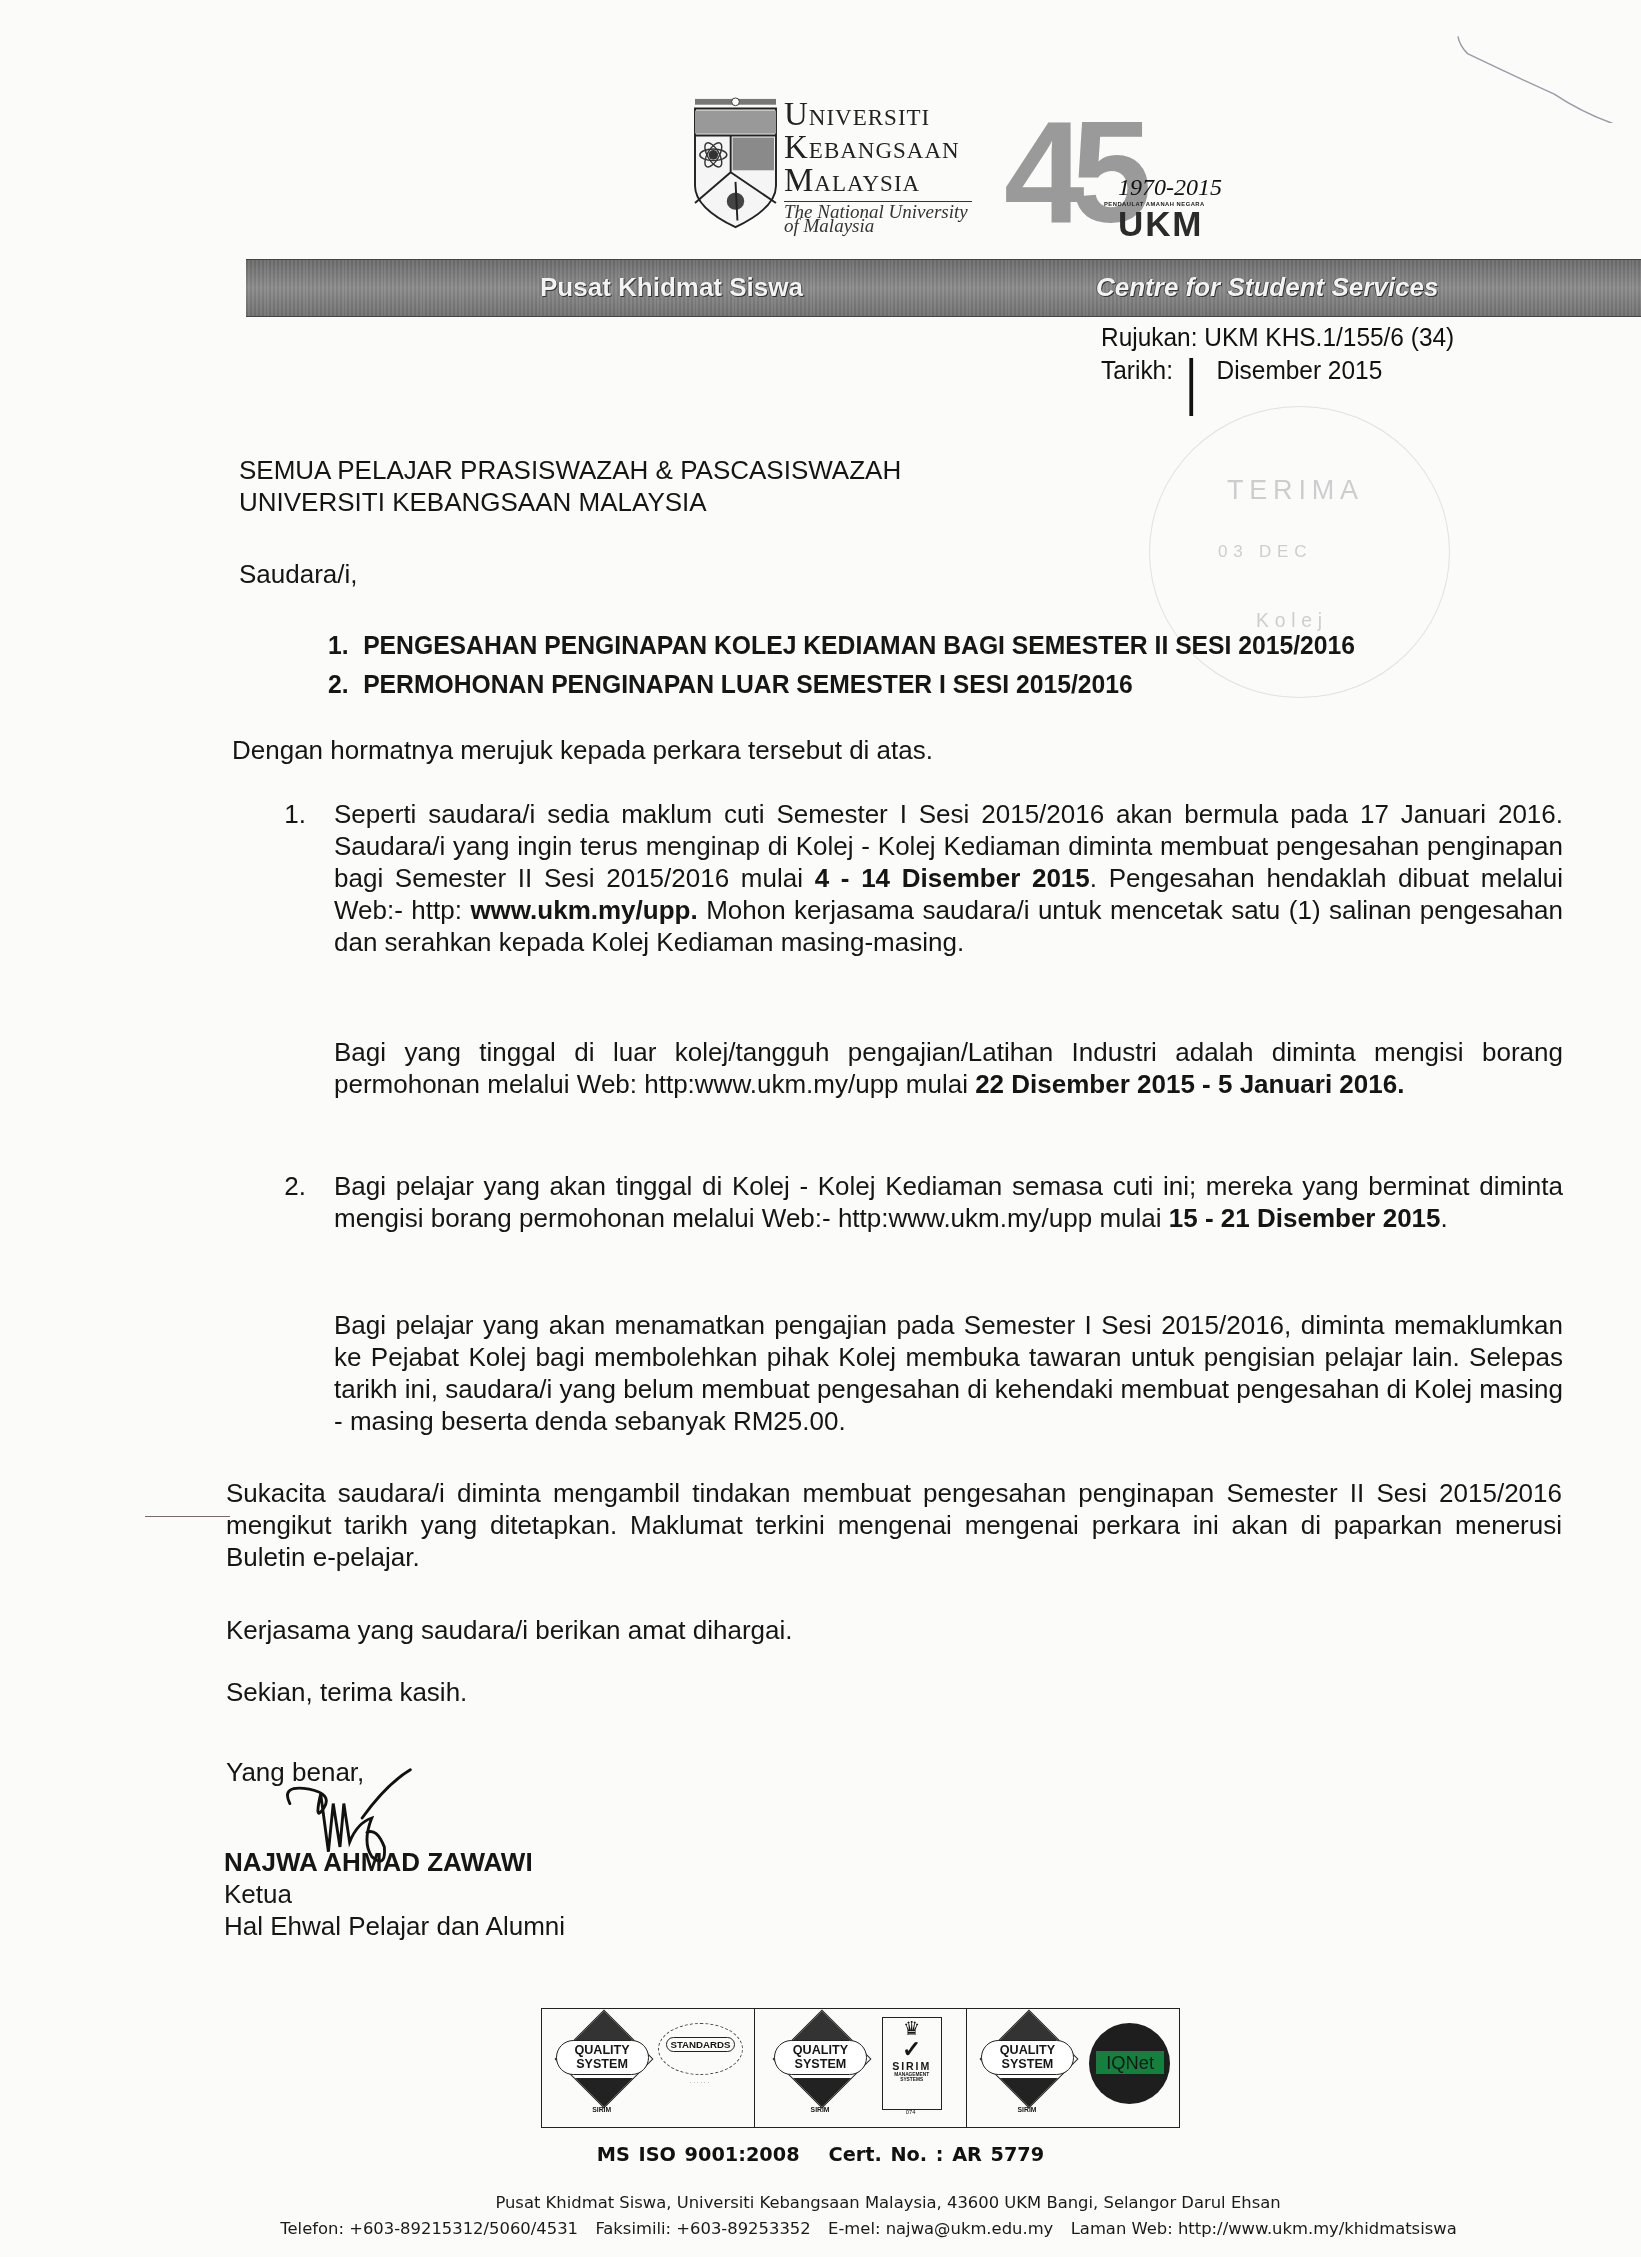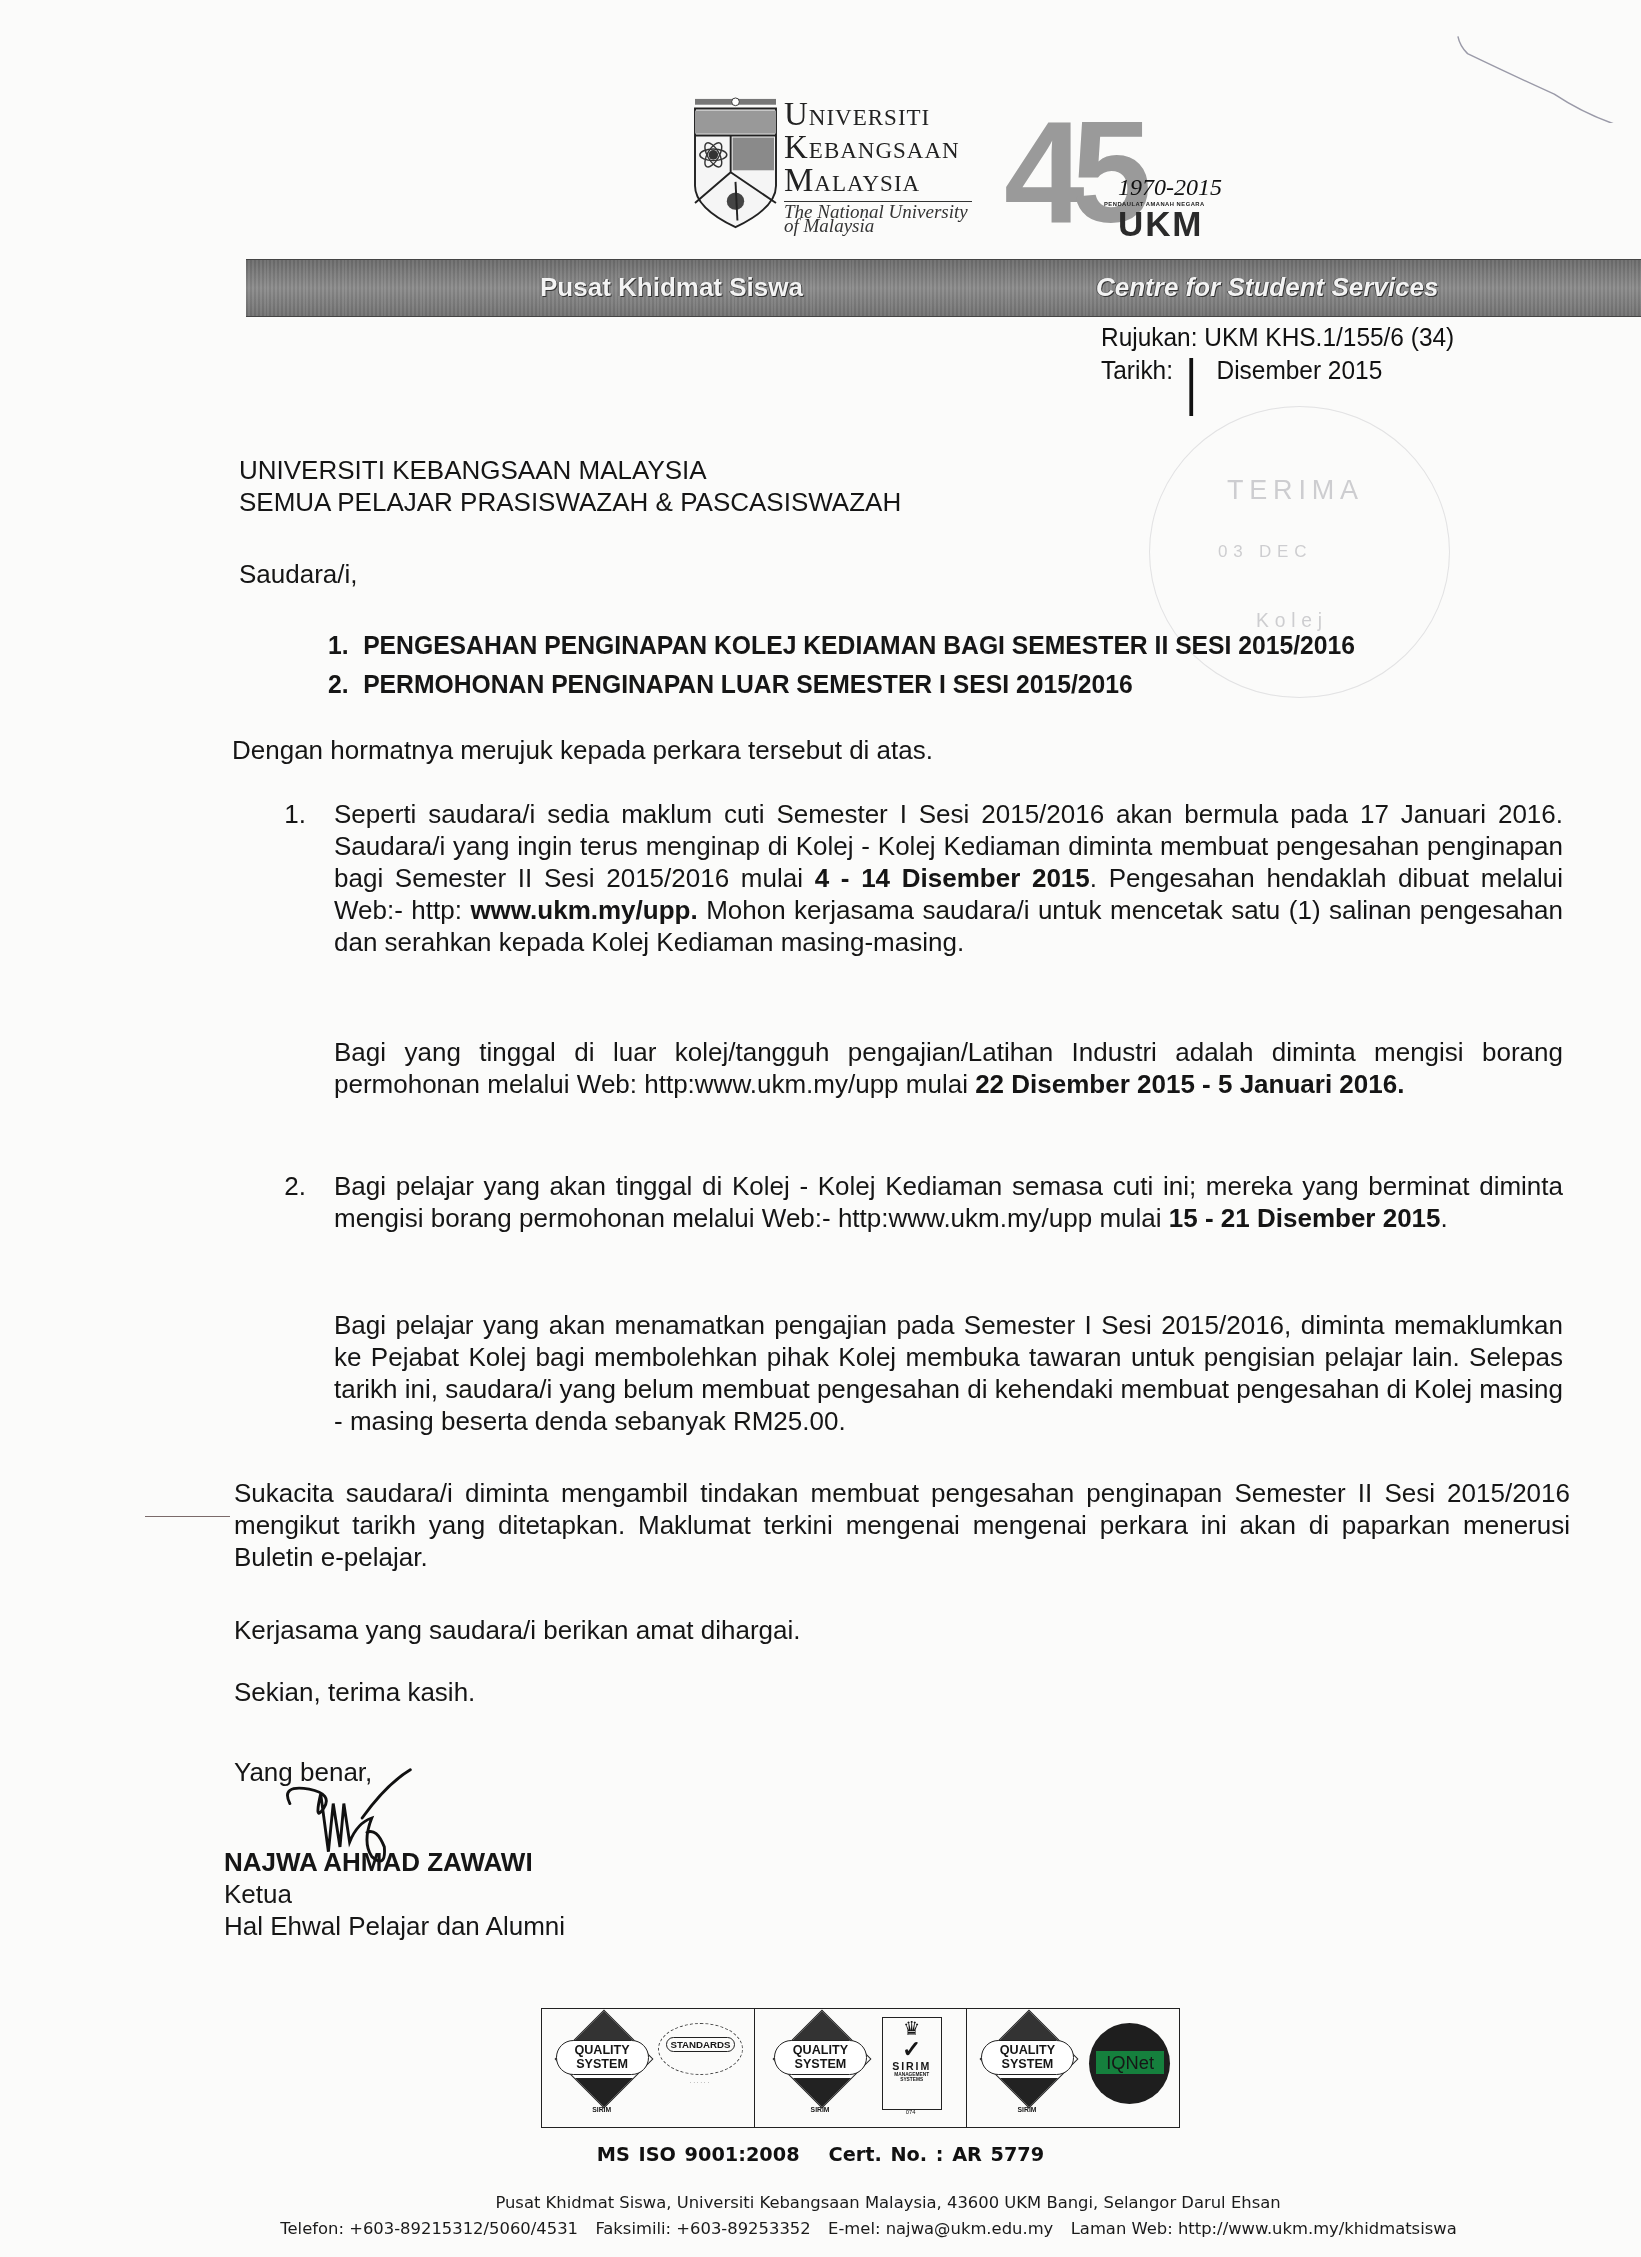--- a/index.html
+++ b/index.html
@@ -48,21 +48,21 @@
     .subject .n { display: inline-block; width: 37px; }
     .intro { left: 232px; top: 734px; }
     .para { left: 290px; width: 1273px; text-align: justify; }
     .para .num { position: absolute; left: -5.8px; top: 0; width: 39px; }
     .para .txt { margin-left: 44px; }
     .para b { font-weight: bold; }
     .p1 { top: 798px; }
     .p1b { top: 1036px; }
     .p2 { top: 1170px; }
     .p2b { top: 1309px; }
-    .closing { left: 234px; width: 1336px; text-align: justify; }
+    .closing { left: 226px; width: 1336px; text-align: justify; }
     .c1 { top: 1477px; }
     .c2 { top: 1614px; }
     .c3 { top: 1676px; }
     .c4 { top: 1738px; margin-top: 18px; }
     .sig { left: 280px; top: 1765px; width: 145px; height: 106px; }
     .signer { left: 224px; top: 1846px; font-size: 26px; line-height: 32px; }
     .signer .name { font-weight: bold; }
     .margin-mark { left: 145px; top: 1516px; width: 85px; border-top: 1.9px solid #7a6a6a; }
     .corner-line { left: 1448px; top: 17.4px; width: 174px; height: 106px; }
     
@@ -144,22 +144,22 @@
   </div>
 </div>
 
 <div class="abs stamp">
   <span style="left:77px; top:68px;">TERIMA</span>
   <span style="left:68px; top:135px; font-size:17px;">03 DEC</span>
   <span style="left:106px; top:203px; font-size:19.3px;">Kolej</span>
 </div>
 
 <div class="abs body-text addr">
+  <div>SEMUA PELAJAR PRASISWAZAH &amp; PASCASISWAZAH</div>
   <div>UNIVERSITI KEBANGSAAN MALAYSIA</div>
-  <div>SEMUA PELAJAR PRASISWAZAH &amp; PASCASISWAZAH</div>
 </div>
 
 <div class="abs body-text salute">Saudara/i,</div>
 
 <div class="abs subject">
   <div><span class="n">1.</span><span>PENGESAHAN PENGINAPAN KOLEJ KEDIAMAN BAGI SEMESTER II SESI 2015/2016</span></div>
   <div><span class="n">2.</span><span>PERMOHONAN PENGINAPAN LUAR SEMESTER I SESI 2015/2016</span></div>
 </div>
 
 <div class="abs body-text intro">Dengan hormatnya merujuk kepada perkara tersebut di atas.</div>

